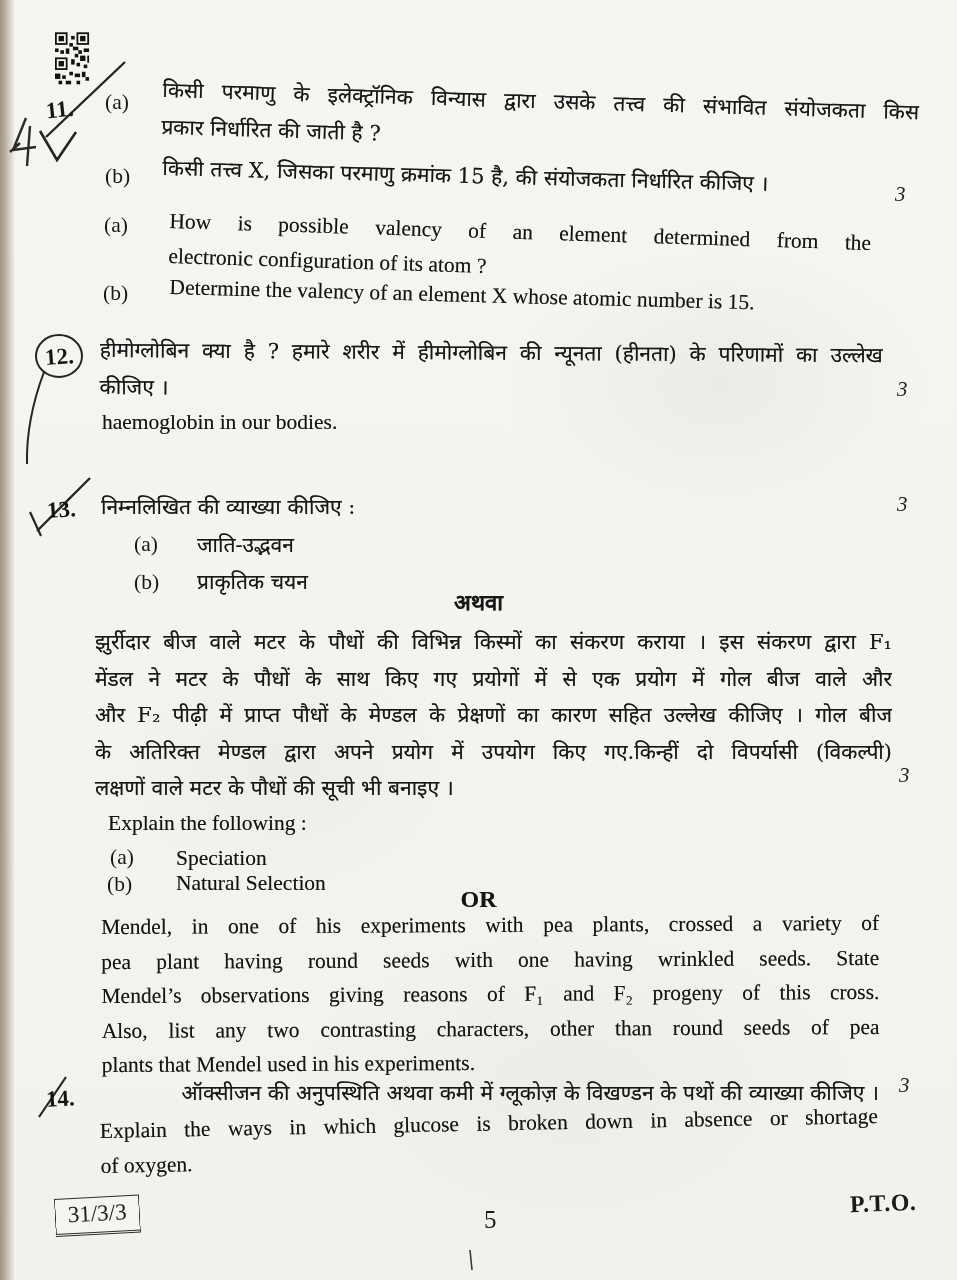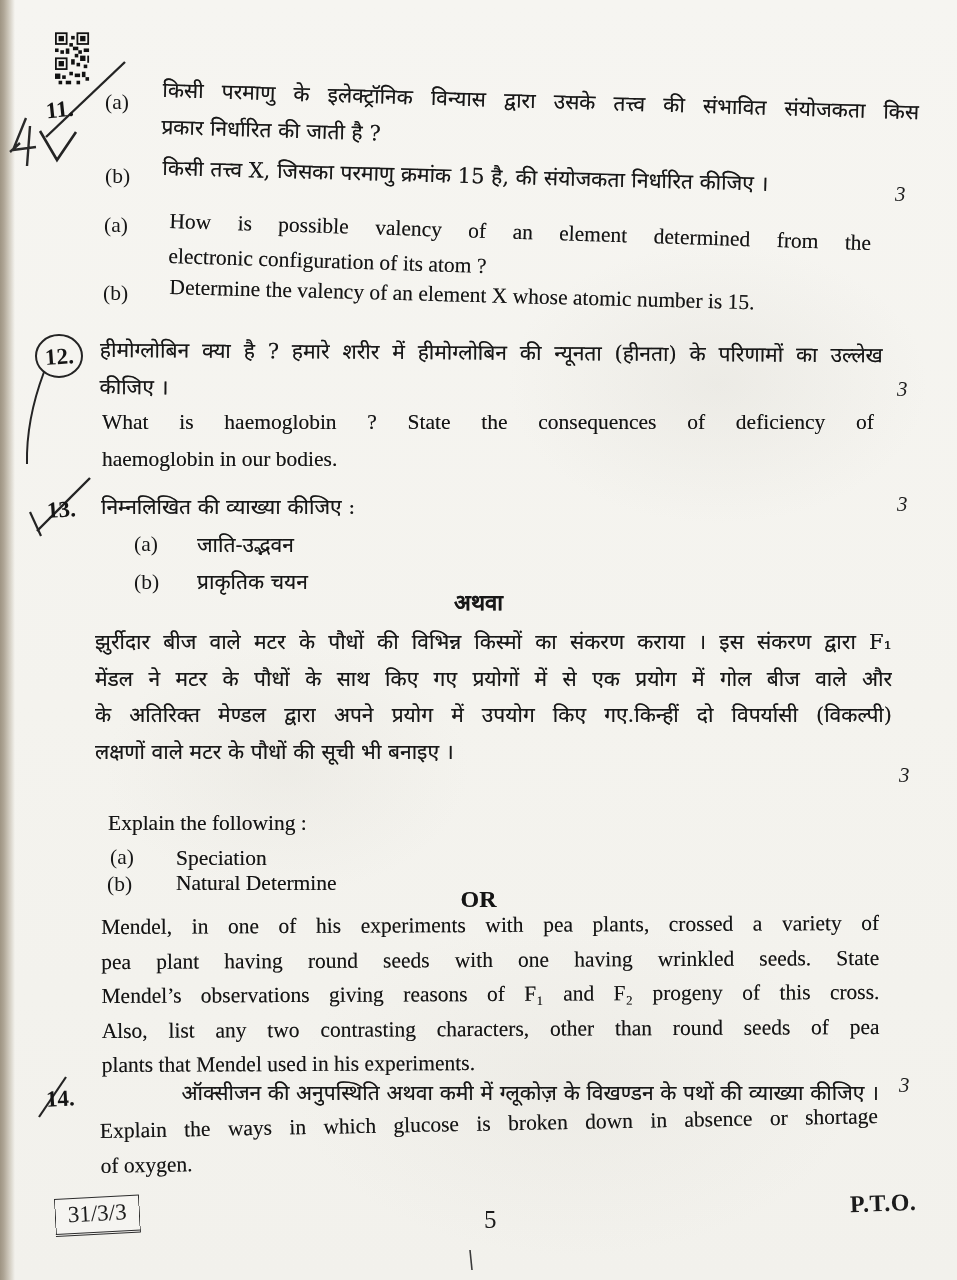--- a/index.html
+++ b/index.html
@@ -123,48 +123,48 @@
   <span class="line">Determine the valency of an element X whose atomic number is 15.</span>
 </div>
 
 <div class="abs qnum" style="left:45px;top:344px;transform:rotate(-4deg);">12.</div>
 <div class="abs hi" style="left:100px;top:332px;width:783px;transform:rotate(0.4deg);transform-origin:left top;">
   <span class="jline">हीमोग्लोबिन क्या है ? हमारे शरीर में हीमोग्लोबिन की न्यूनता (हीनता) के परिणामों का उल्लेख</span>
   <span class="line">कीजिए ।</span>
 </div>
 <div class="abs marks" style="left:897px;top:377px;">3</div>
 <div class="abs en" style="left:102px;top:404px;width:772px;line-height:37px;">
-  <span class="jline">What is haemoglobin ? State the consequences of deficiency of</span>
   <span class="line">haemoglobin in our bodies.</span>
 </div>
 
 <div class="abs qnum" style="left:47px;top:497px;transform:rotate(-4deg);">13.</div>
 <div class="abs hi" style="left:101px;top:489px;">निम्नलिखित की व्याख्या कीजिए :</div>
 <div class="abs marks" style="left:897px;top:492px;">3</div>
 
 <div class="abs plabel" style="left:134px;top:532px;">(a)</div>
 <div class="abs hi" style="left:197px;top:527px;text-align:right;">जाति-उद्भवन</div>
 <div class="abs plabel" style="left:134px;top:570px;">(b)</div>
 <div class="abs hi" style="left:197px;top:564px;">प्राकृतिक चयन</div>
 
 <div class="abs hi heading" style="left:0;top:584px;width:957px;text-align:center;font-size:22px;">अथवा</div>
 
 <div class="abs hi" style="left:95px;top:624px;width:797px;line-height:36.5px;">
   <span class="jline">झुर्रीदार बीज वाले मटर के पौधों की विभिन्न किस्मों का संकरण कराया । इस संकरण द्वारा F₁</span>
   <span class="jline">मेंडल ने मटर के पौधों के साथ किए गए प्रयोगों में से एक प्रयोग में गोल बीज वाले और</span>
+  <span class="jline">और F₂ पीढ़ी में प्राप्त पौधों के मेण्डल के प्रेक्षणों का कारण सहित उल्लेख कीजिए । गोल बीज</span>
   <span class="jline">के अतिरिक्त मेण्डल द्वारा अपने प्रयोग में उपयोग किए गए.किन्हीं दो विपर्यासी (विकल्पी)</span>
   <span class="line">लक्षणों वाले मटर के पौधों की सूची भी बनाइए ।</span>
 </div>
 <div class="abs marks" style="left:899px;top:763px;">3</div>
 
 <div class="abs en" style="left:108px;top:806px;">Explain the following :</div>
 <div class="abs plabel" style="left:110px;top:845px;">(a)</div>
 <div class="abs en" style="left:176px;top:841px;">Speciation</div>
 <div class="abs plabel" style="left:107px;top:872px;">(b)</div>
-<div class="abs en" style="left:176px;top:866px;">Natural Determine</div>
+<div class="abs en" style="left:176px;top:866px;">Natural Selection</div>
 
 <div class="abs en heading" style="left:0;top:882px;width:957px;text-align:center;font-size:24px;">OR</div>
 
 <div class="abs en" style="left:101px;top:910px;width:778px;line-height:34.5px;transform:rotate(-0.3deg);transform-origin:left top;">
   <span class="jline">Mendel, in one of his experiments with pea plants, crossed a variety of</span>
   <span class="jline">pea plant having round seeds with one having wrinkled seeds. State</span>
   <span class="jline">Mendel’s observations giving reasons of F₁ and F₂ progeny of this cross.</span>
   <span class="jline">Also, list any two contrasting characters, other than round seeds of pea</span>
   <span class="line">plants that Mendel used in his experiments.</span>
 </div>

